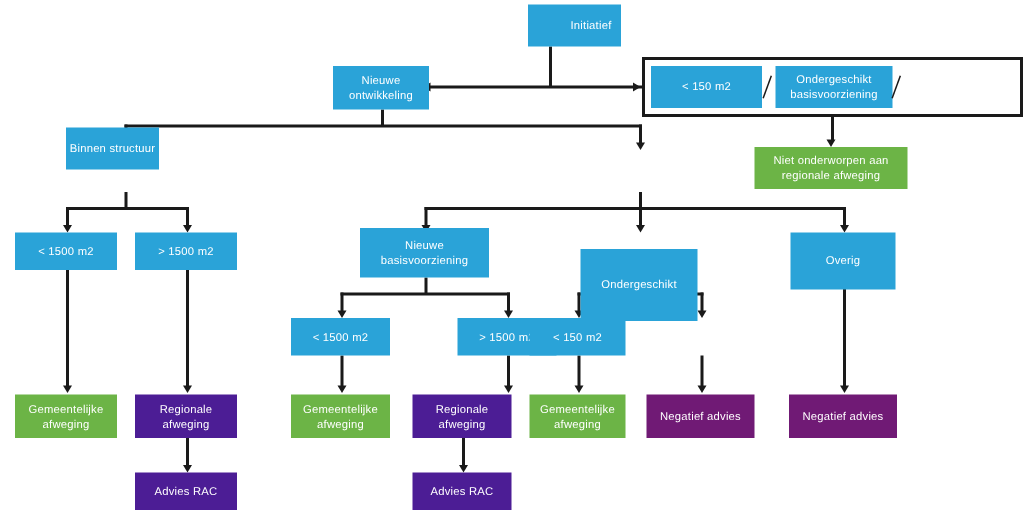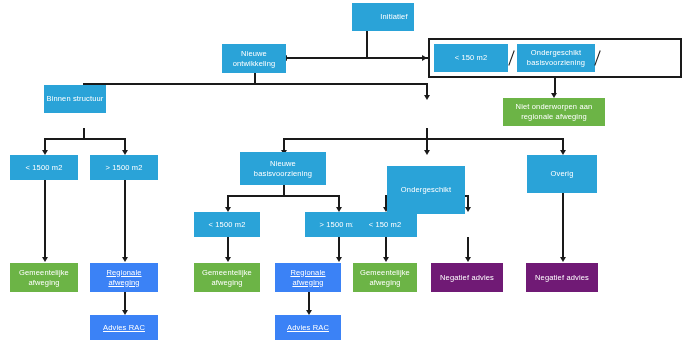--- a/index.html
+++ b/index.html
@@ -24,21 +24,21 @@
     text-align: center;
     color: #ffffff;
     font-size: 7.5px;
     line-height: 10px;
     letter-spacing: 0.15px;
     padding: 1px 2px;
     z-index: 3;
   }
   .node.blue   { background: #2AA3D8; }
   .node.green  { background: #6CB446; }
-  .node.orange { background: #3b82f6; text-decoration: underline; }
+  .node.orange { background: #4c1d95; }
   .node.red    { background: #701a75; }
 
   .group-box {
     position: absolute;
     box-sizing: border-box;
     border: 2px solid #1a1a1a;
     background: #ffffff;
     z-index: 2;
   }
   .sep {

